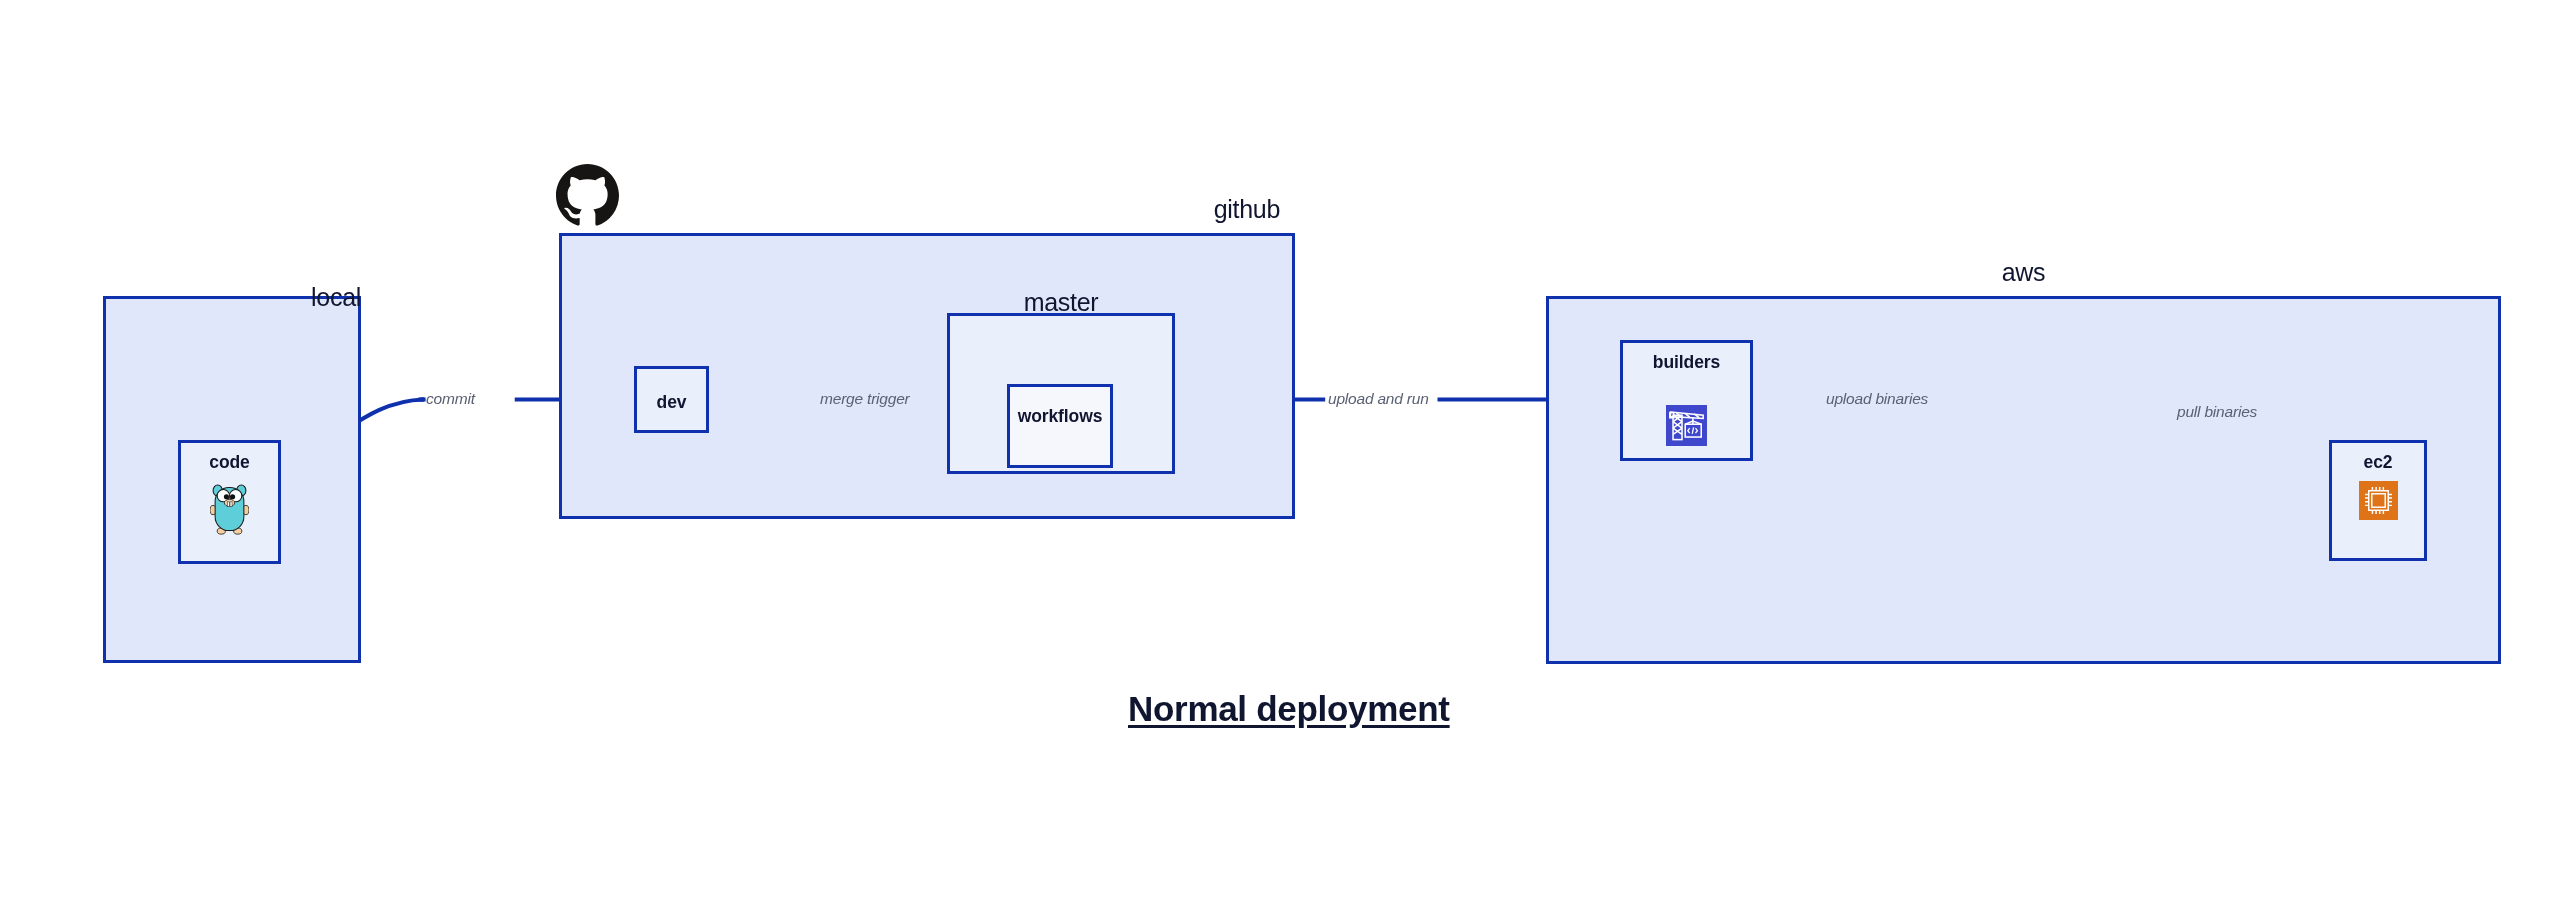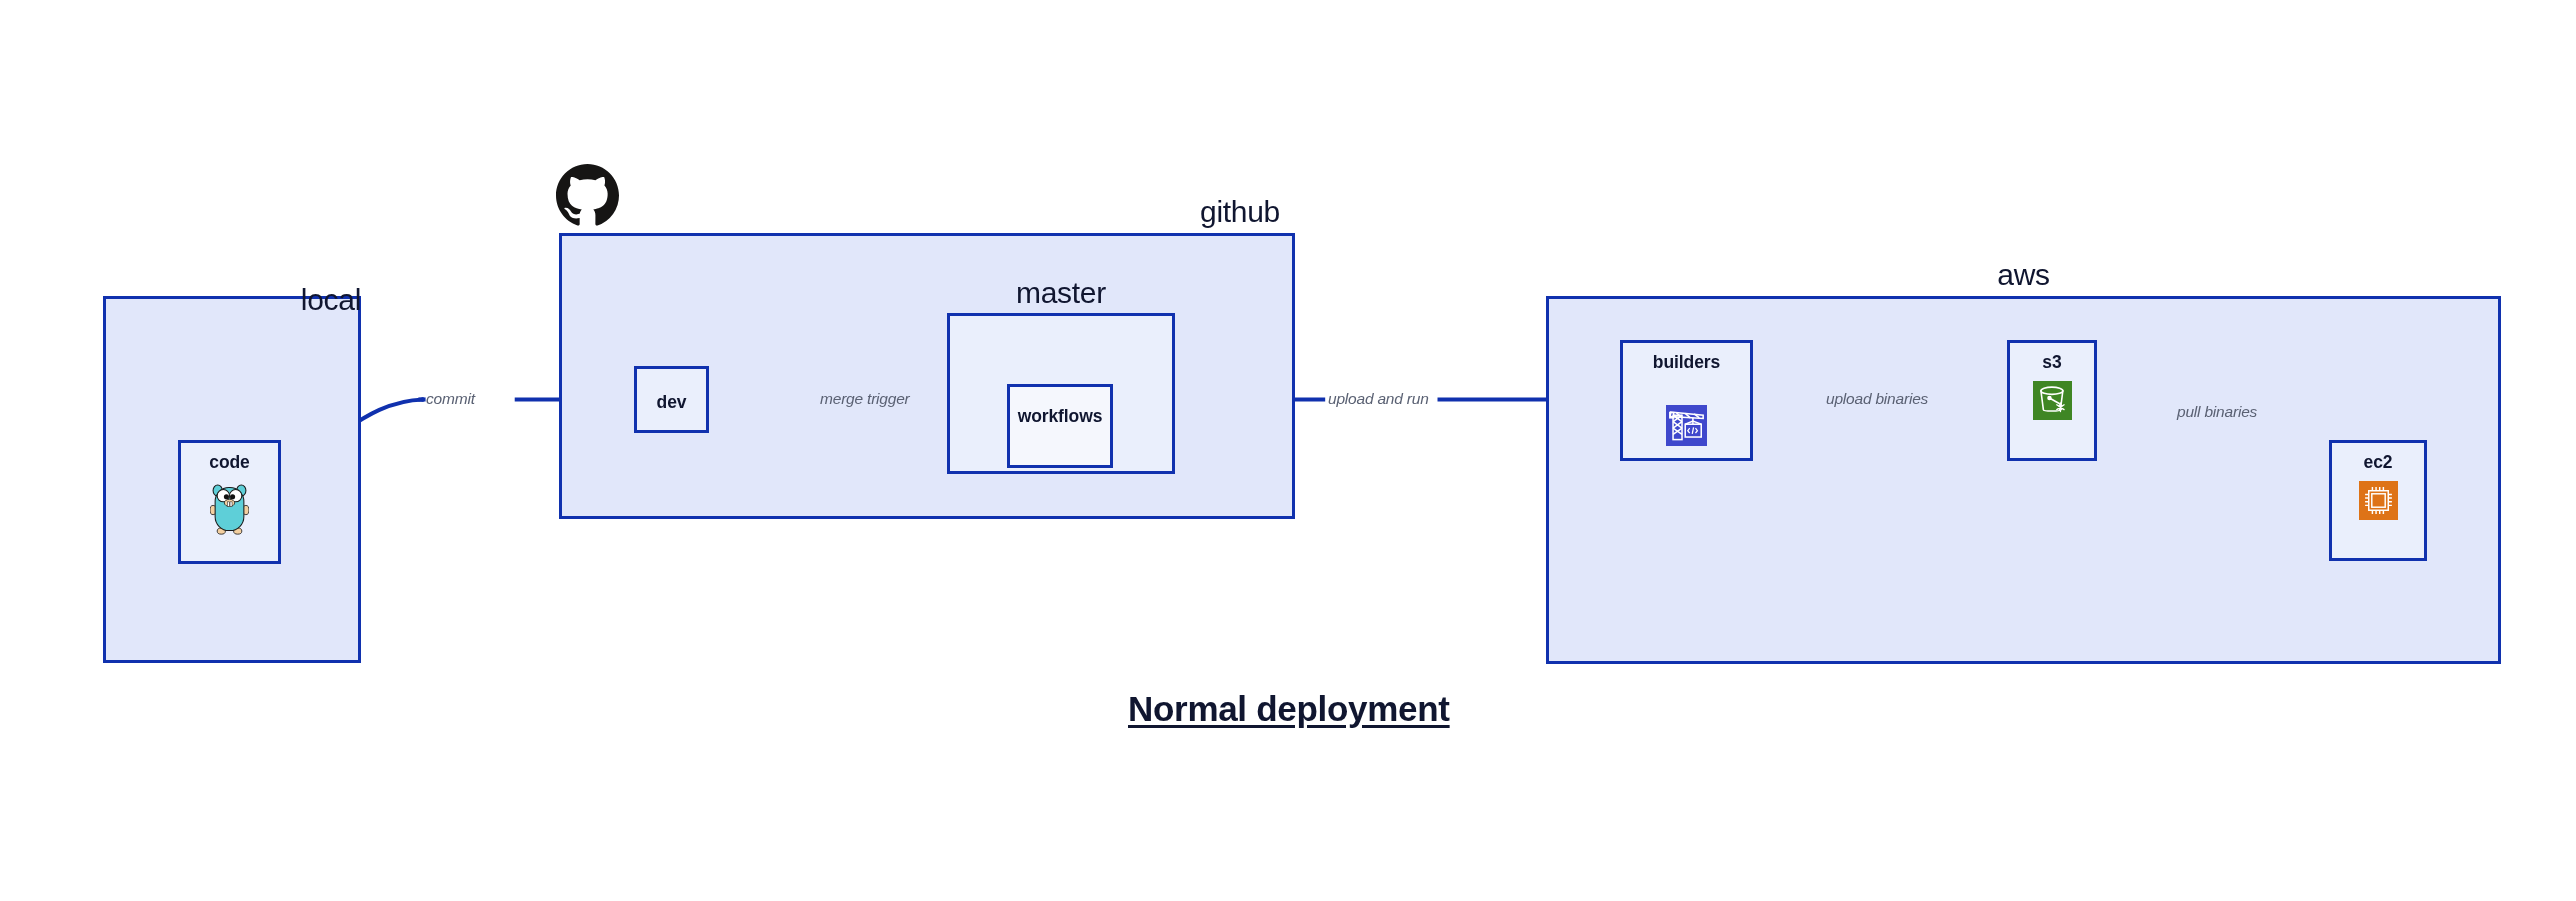--- a/index.html
+++ b/index.html
@@ -25,21 +25,21 @@
   
   .group {
     position: absolute;
     box-sizing: border-box;
     background: #e1e7fa;
     border: 3.6px solid #1031ae;
   }
   .group-label {
     position: absolute;
     color: #101630;
-    font-size: 30px;
+    font-size: 25px;
     font-weight: 400;
     white-space: nowrap;
     letter-spacing: -0.3px;
   }
 
   
   .node {
     position: absolute;
     box-sizing: border-box;
     background: #eaeffc;
@@ -170,21 +170,21 @@
         2.15 0 3.07-1.87 3.75-3.65 3.95.29.25.54.73.54 1.48 0 1.07-.01 1.93-.01 2.2 0
         .21.15.46.55.38A8.01 8.01 0 0 0 16 8c0-4.42-3.58-8-8-8z"></path>
     </svg>
   </div>
 
   <div class="node" style="left:634px; top:366px; width:75px; height:67px;">
     <div class="node-label" style="margin-top:23px;">dev</div>
   </div>
 
   <div class="group" style="left:947px; top:313px; width:228px; height:161px; background:#eaeffc;"></div>
-  <div class="group-label" style="left:947px; top:276px; width:228px; text-align:center;">master</div>
+  <div class="group-label" style="left:947px; top:288px; width:228px; text-align:center;">master</div>
 
   <div class="node" style="left:1007px; top:384px; width:106px; height:84px; background:#f5f7fd;">
     <div class="node-label" style="margin-top:18.5px;">workflows</div>
   </div>
 
   <div class="group" style="left:1546px; top:296px; width:955px; height:368px;"></div>
   <div class="group-label" style="left:1546px; top:258px; width:955px; text-align:center;">aws</div>
 
   <div class="node" style="left:1620px; top:340px; width:133px; height:121px;gap:24px;">
     <div class="node-label">builders</div>
@@ -204,39 +204,20 @@
           <path d="M42 20 L42 30"></path>
 
           <rect x="30" y="30" width="25" height="20"></rect>
           <path d="M30 30 L42 25 L55 30"></path>
           <path d="M37 36 L34 40 L37 44 M46 36 L49 40 L46 44 M43 35 L41 45" stroke-width="2"></path>
         </g>
       </svg>
     </div>
   </div>
 
-  <div class="node" style="left:2007px; top:340px; width:90px; height:121px;">
-    <div class="node-label">s3</div>
-    <div class="node-icon">
-      <svg width="39" height="39" viewBox="0 0 64 64" xmlns="http://www.w3.org/2000/svg">
-        <rect x="0" y="0" width="64" height="64" fill="#3f8624"></rect>
-        <g stroke="#ffffff" stroke-width="2.6" fill="none" stroke-linecap="round">
-          <ellipse cx="31" cy="16" rx="18" ry="6"></ellipse>
-          <path d="M13 16 L17 47 C17 50 45 50 45 47 L49 16"></path>
-          <path d="M27 28 L43 37"></path>
-          <circle cx="27" cy="28" r="2.4" fill="#ffffff"></circle>
-
-          <g stroke-width="2.2">
-            <path d="M45 36 L45 50 M39 39 L51 47 M51 39 L39 47"></path>
-            <path d="M45 38 L42.5 40.5 M45 38 L47.5 40.5 M45 48 L42.5 45.5 M45 48 L47.5 45.5"></path>
-          </g>
-        </g>
-      </svg>
-    </div>
-  </div>
 
   <div class="node" style="left:2329px; top:440px; width:98px; height:121px;">
     <div class="node-label">ec2</div>
     <div class="node-icon">
       <svg width="39" height="39" viewBox="0 0 64 64" xmlns="http://www.w3.org/2000/svg">
         <rect x="0" y="0" width="64" height="64" fill="#de7317"></rect>
         <g stroke="#ffffff" stroke-width="2.4" fill="none">
           <rect x="16" y="16" width="32" height="32"></rect>
           <rect x="21" y="21" width="22" height="22"></rect>
           <path d="M22 16 L22 10 M28 16 L28 10 M34 16 L34 10 M40 16 L40 10"></path>

